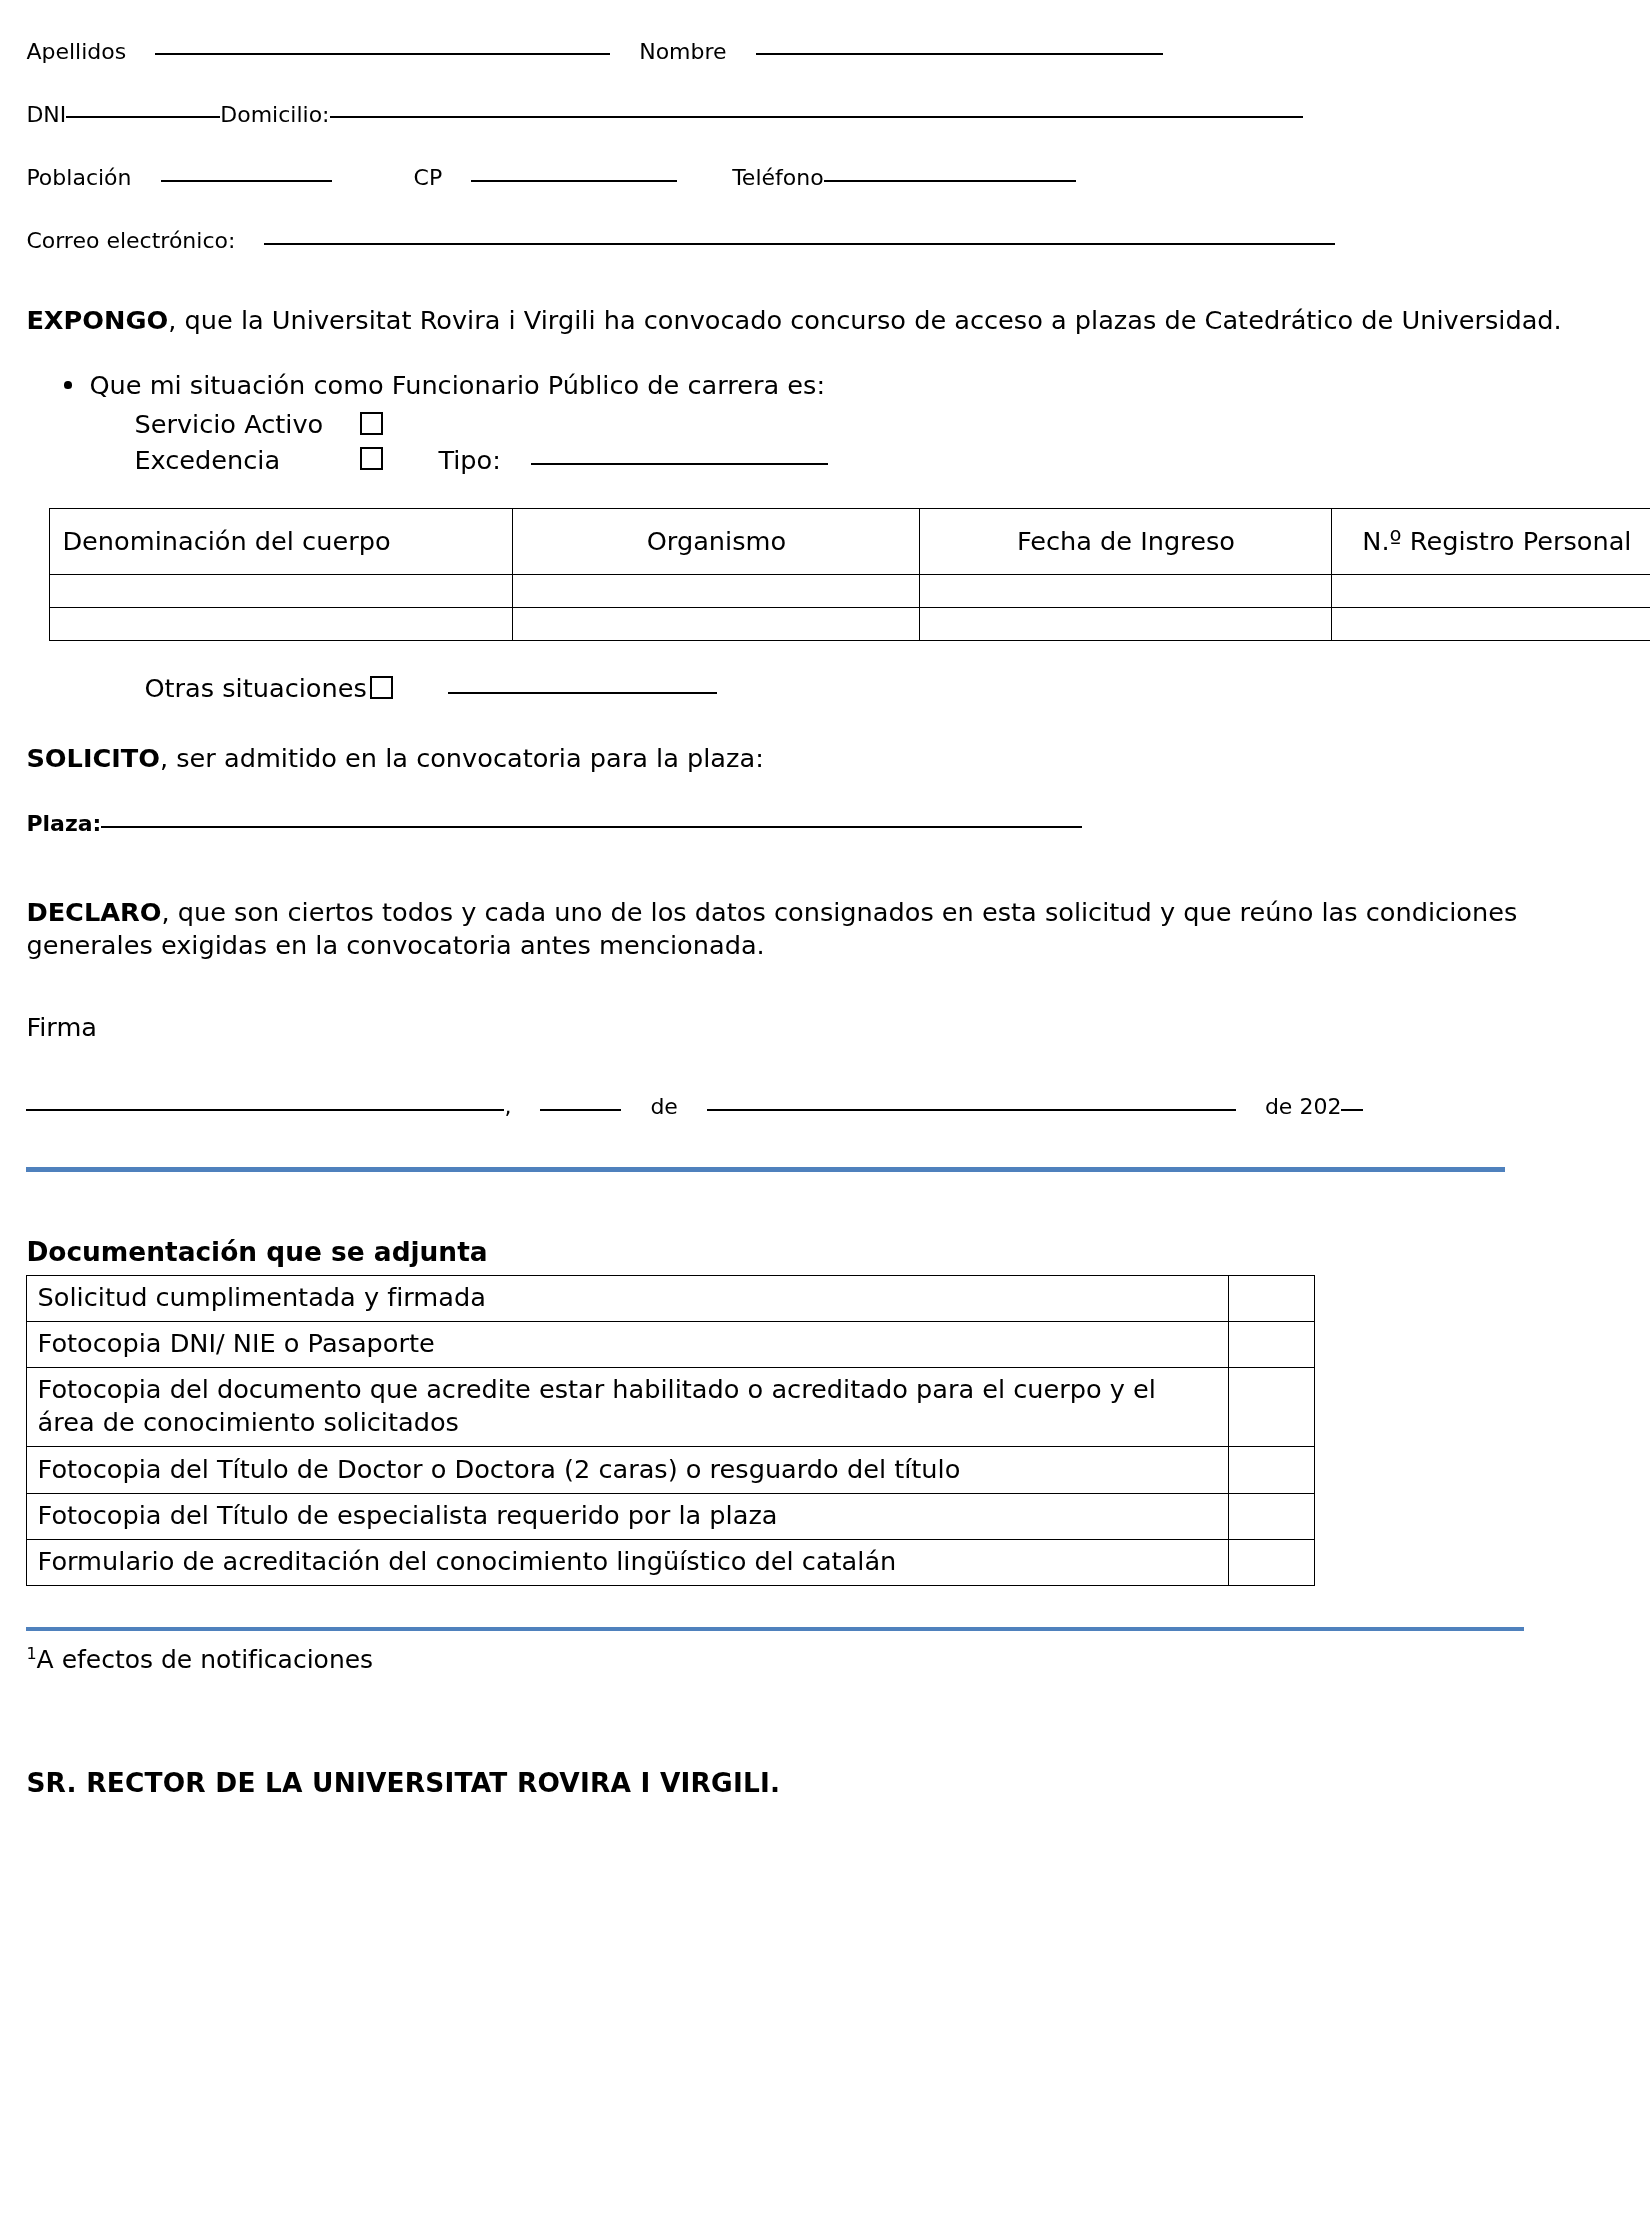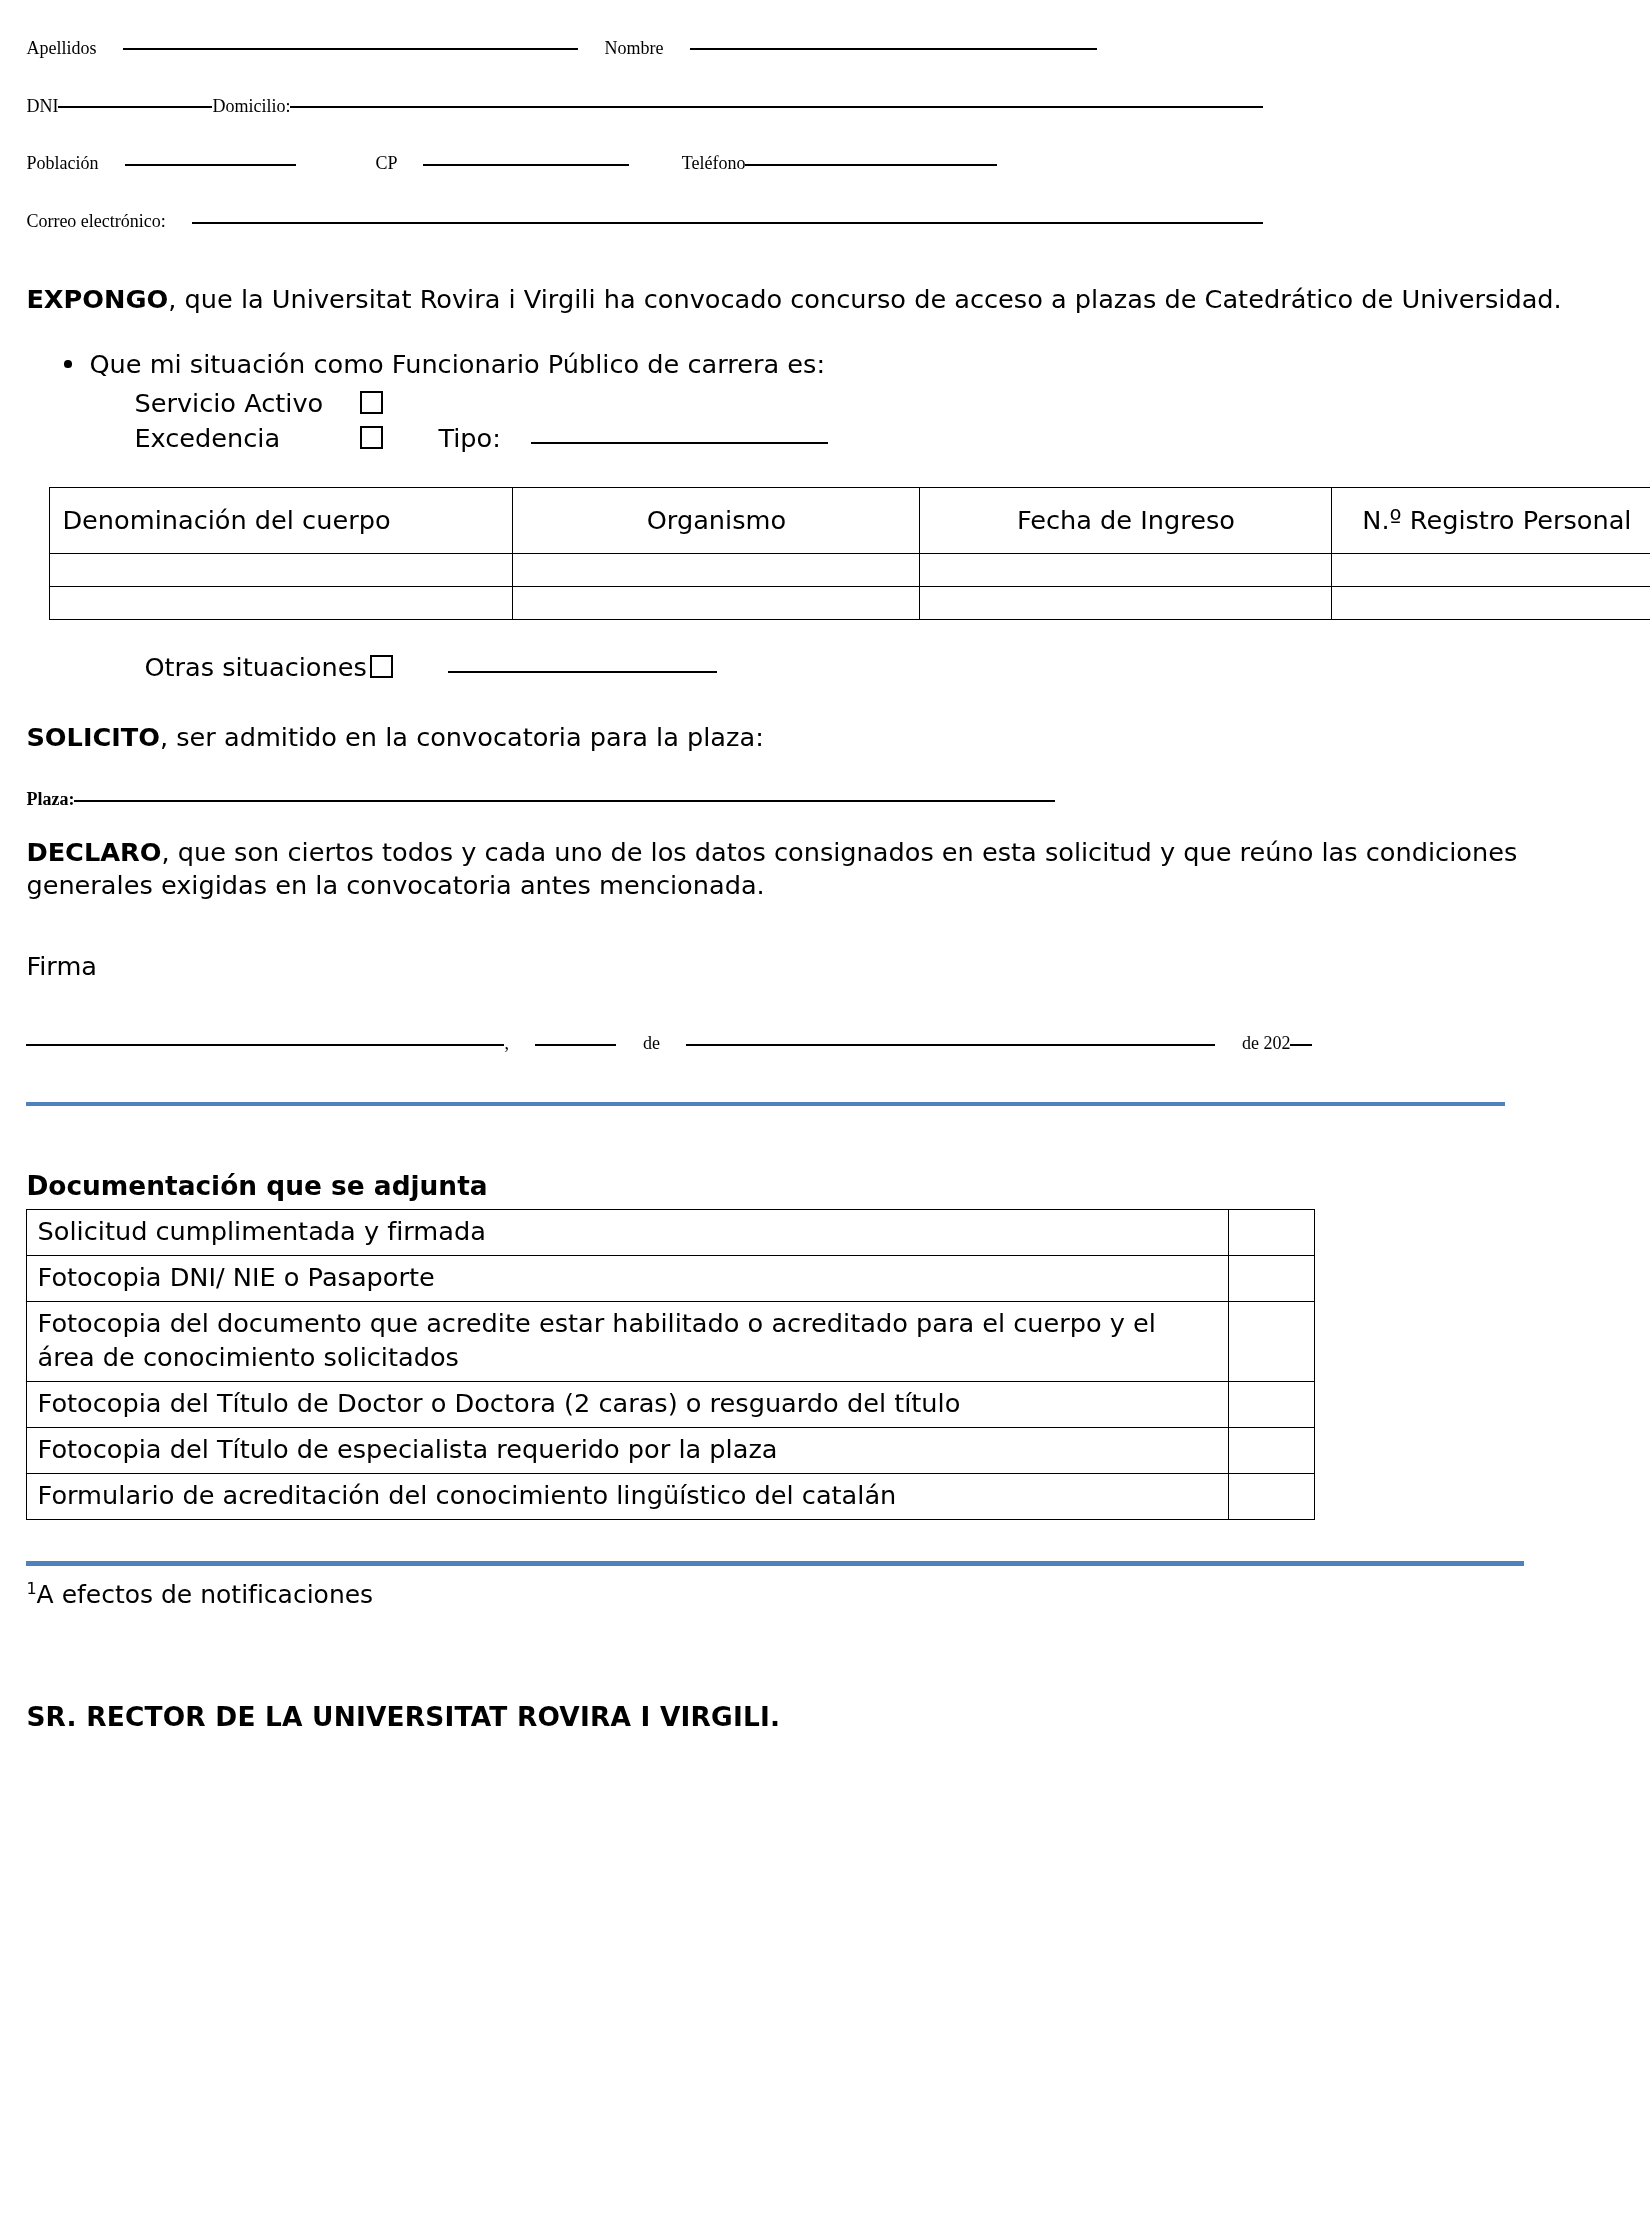--- a/index.html
+++ b/index.html
@@ -39,22 +39,21 @@
     margin: -32px 0 0 0;
   }
   .section-title.docs {
     margin: 0 0 5.1px 0;
   }
 
   
   .field-row {
     margin-top: 34px;
     white-space: nowrap;
-    font-size: 18px;
-    font-family: Liberation Serif, serif;
+    font-size: 22px;
   }
 
   .lbl { display: inline; }
 
   
   .rule {
     display: inline-block;
     border-bottom: 2.6px solid #000;
     vertical-align: 3.4px;
     height: 0;
@@ -79,21 +78,21 @@
   .gap-md { display:inline-block; width: 48px; }
   .gap-lg { display:inline-block; width: 75px; }
 
   
   .para {
     margin-top: 49px;
     font-size: 25.6px;
     line-height: 1.30;
   }
   .para b { font-weight: bold; }
-  .para.declare { margin-top: 24px; }
+  .para.declare { margin-top: 58px; }
   .para.solicito { margin-top: 36px; }
   .firma { margin-top: 48px; font-size: 25.6px; }
 
   
   .bullet-line {
     margin-top: 32px;
     padding-left: 63px;
     position: relative;
     font-size: 25.6px;
   }

